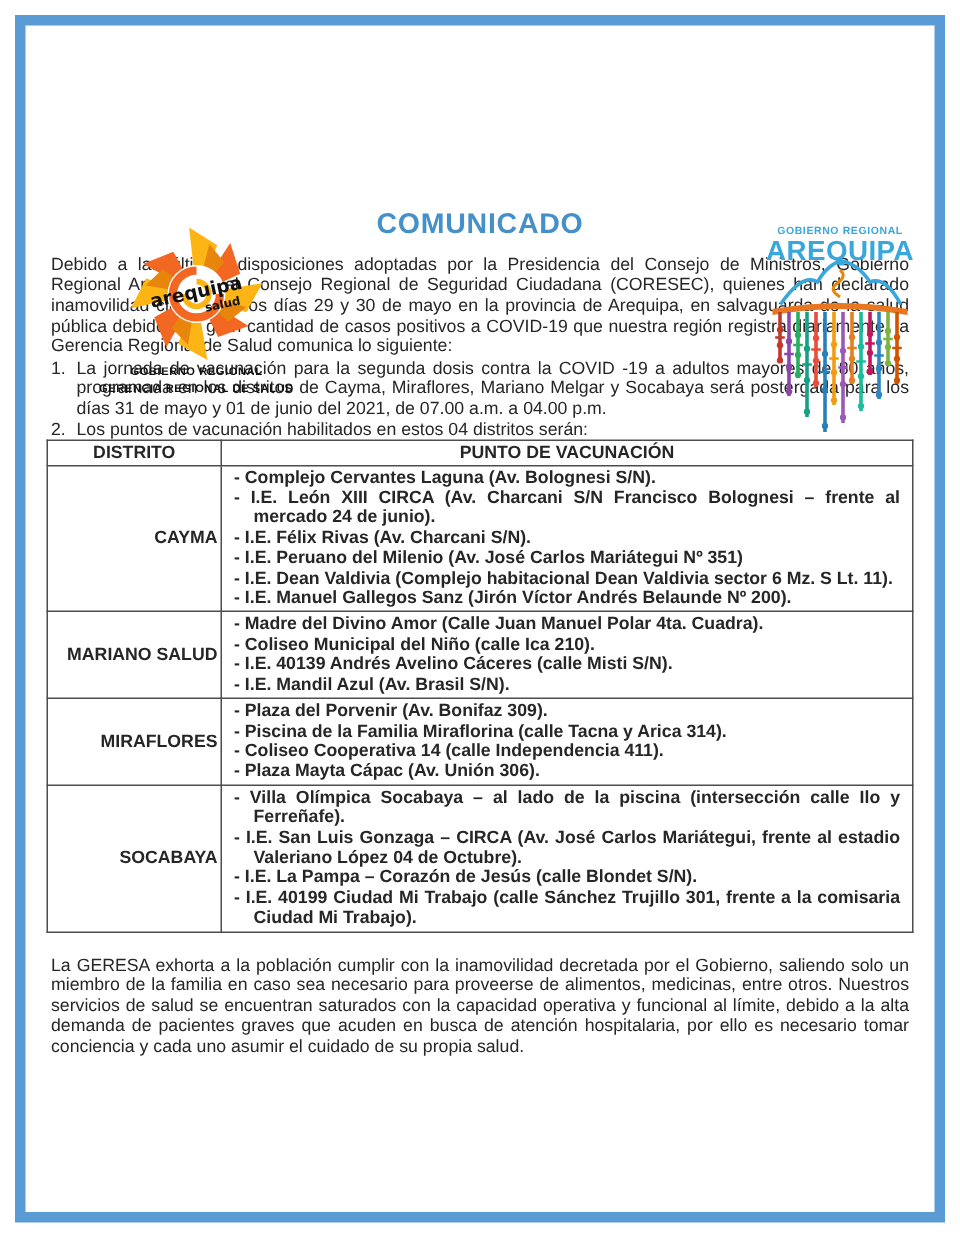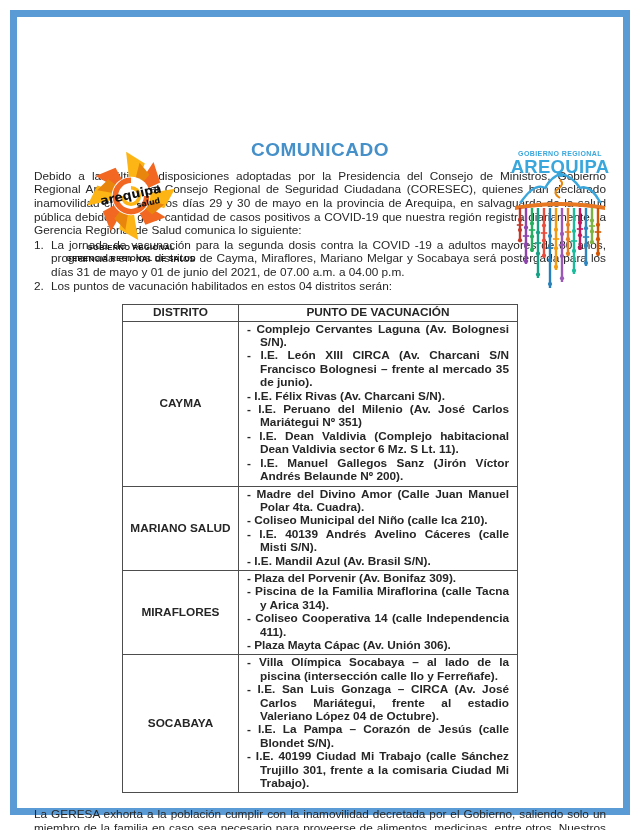--- a/index.html
+++ b/index.html
@@ -30,28 +30,28 @@
   .intro{
     margin:9px 4px 0 4px;font-size:11.8px;line-height:13.6px;text-align:justify;
   }
   .num-list{margin:1px 4px 0 4px;}
   .num-item{display:flex;font-size:11.8px;line-height:13.6px;}
   .num-item .num{flex:0 0 17px;}
   .num-item .itm-text{flex:1;text-align:justify;}
 
   
   .vac-table{
-    border-collapse:collapse;margin:11px auto 0 auto;width:396px;table-layout:fixed;border-radius:16px;
+    border-collapse:collapse;margin:0 auto 0 auto;width:578px;table-layout:fixed;border-radius:16px;
   }
   .vac-table th,.vac-table td{
     border:1.2px solid #4d4d4d;font-size:11.8px;line-height:13.4px;vertical-align:middle;font-weight:bold;
   }
   .vac-table th{padding:1px 2px;text-align:center;font-weight:bold;}
   .vac-table col.c-district{width:116px;}
-  .district-cell{text-align:center;padding:2px;}
+  .district-cell{text-align:right;padding:2px;}
   .points-cell{padding:1px 8px 2px 8px;}
   .point-line{padding-left:13px;text-indent:-13px;text-align:justify;}
 
   
   .closing{
     margin:15px 4px 0 4px;font-size:11.8px;line-height:13.6px;text-align:justify;
   }
   .signature{
     margin:22px 2px 0 0;text-align:right;
     font-family:"DejaVu Sans",sans-serif;font-weight:bold;font-size:14.6px;
@@ -200,21 +200,21 @@
         <tr>
           <th>DISTRITO</th>
           <th>PUNTO DE VACUNACIÓN</th>
         </tr>
       </thead>
       <tbody>
           <tr>
             <td class="district-cell">CAYMA</td>
             <td class="points-cell">
               <div class="point-line">- Complejo Cervantes Laguna (Av. Bolognesi S/N).</div>
-              <div class="point-line">- I.E. León XIII CIRCA (Av. Charcani S/N Francisco Bolognesi – frente al mercado 35 de junio).</div>
+              <div class="point-line">- I.E. León XIII CIRCA (Av. Charcani S/N Francisco Bolognesi – frente al mercado 24 de junio).</div>
               <div class="point-line">- I.E. Félix Rivas (Av. Charcani S/N).</div>
               <div class="point-line">- I.E. Peruano del Milenio (Av. José Carlos Mariátegui Nº 351)</div>
               <div class="point-line">- I.E. Dean Valdivia (Complejo habitacional Dean Valdivia sector 6 Mz. S Lt. 11).</div>
               <div class="point-line">- I.E. Manuel Gallegos Sanz (Jirón Víctor Andrés Belaunde Nº 200).</div>
             </td>
           </tr>
           <tr>
             <td class="district-cell">MARIANO SALUD</td>
             <td class="points-cell">
               <div class="point-line">- Madre del Divino Amor (Calle Juan Manuel Polar 4ta. Cuadra).</div>

